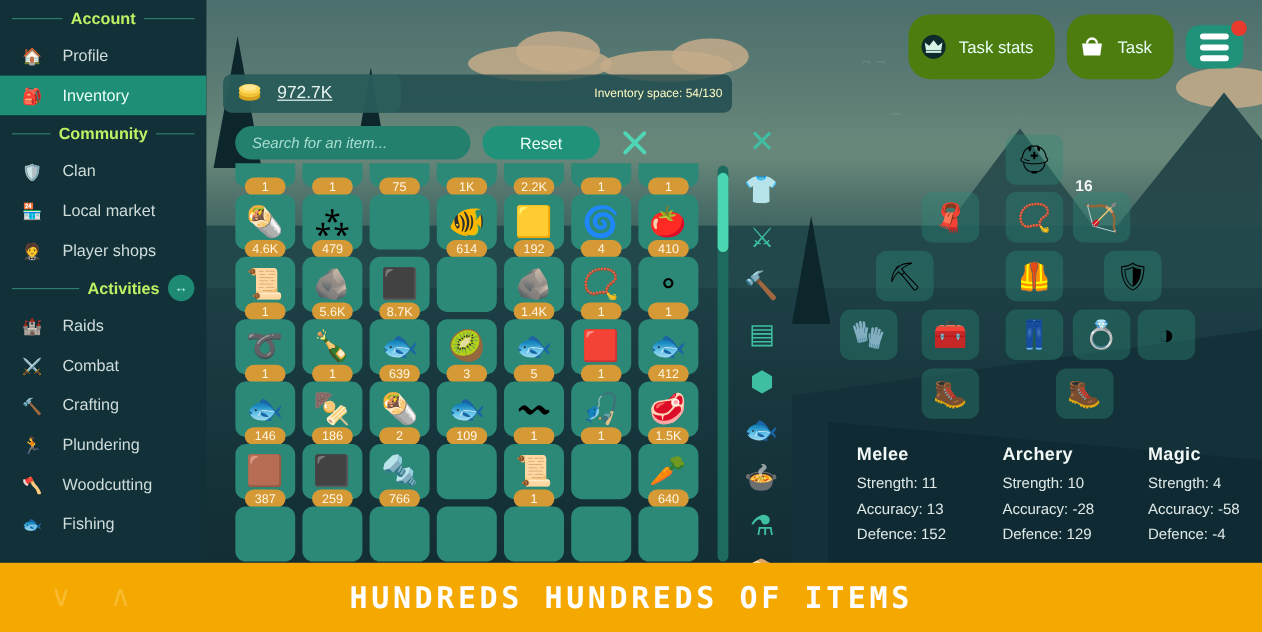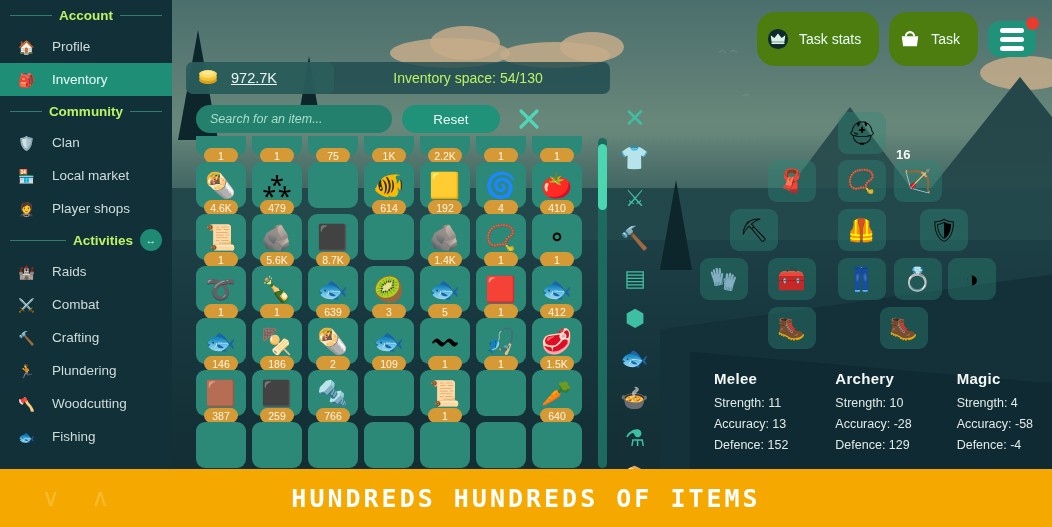--- a/index.html
+++ b/index.html
@@ -77,21 +77,21 @@
   
   .goldbar {
     position: absolute; left: 186px; top: 62px; width: 424px; height: 32px;
     background: rgba(27,72,75,.78); border-radius: 7px; display: flex; align-items: center; z-index: 14;
   }
   .goldchip {
     height: 32px; width: 148px; background: rgba(44,98,94,.75); border-radius: 7px;
     display: flex; align-items: center; gap: 10px; padding-left: 9px;
   }
   .goldchip .val { color: #eaf4f1; font-size: 14.5px; text-decoration: underline; }
-  .invspace { flex: 1; text-align: center; color: #bef264; font-size: 14px; padding-right: 8px; }
+  .invspace { flex: 1; text-align: right; color: #fef9c3; font-size: 10px; padding-right: 8px; }
 
   
   .searchrow { position: absolute; left: 196px; top: 104px; width: 452px; height: 30px; display: flex; align-items: center; gap: 10px; z-index: 14; }
   .sinput {
     width: 196px; height: 28px; border-radius: 14px; background: #23806d; border: 0;
     color: #cdeee3; font-size: 12.5px; font-style: italic; padding: 0 14px;
     font-family: "Liberation Sans", sans-serif;
   }
   .sinput::placeholder { color: #a9ddcf; font-style: italic; }
   .sbtn {

